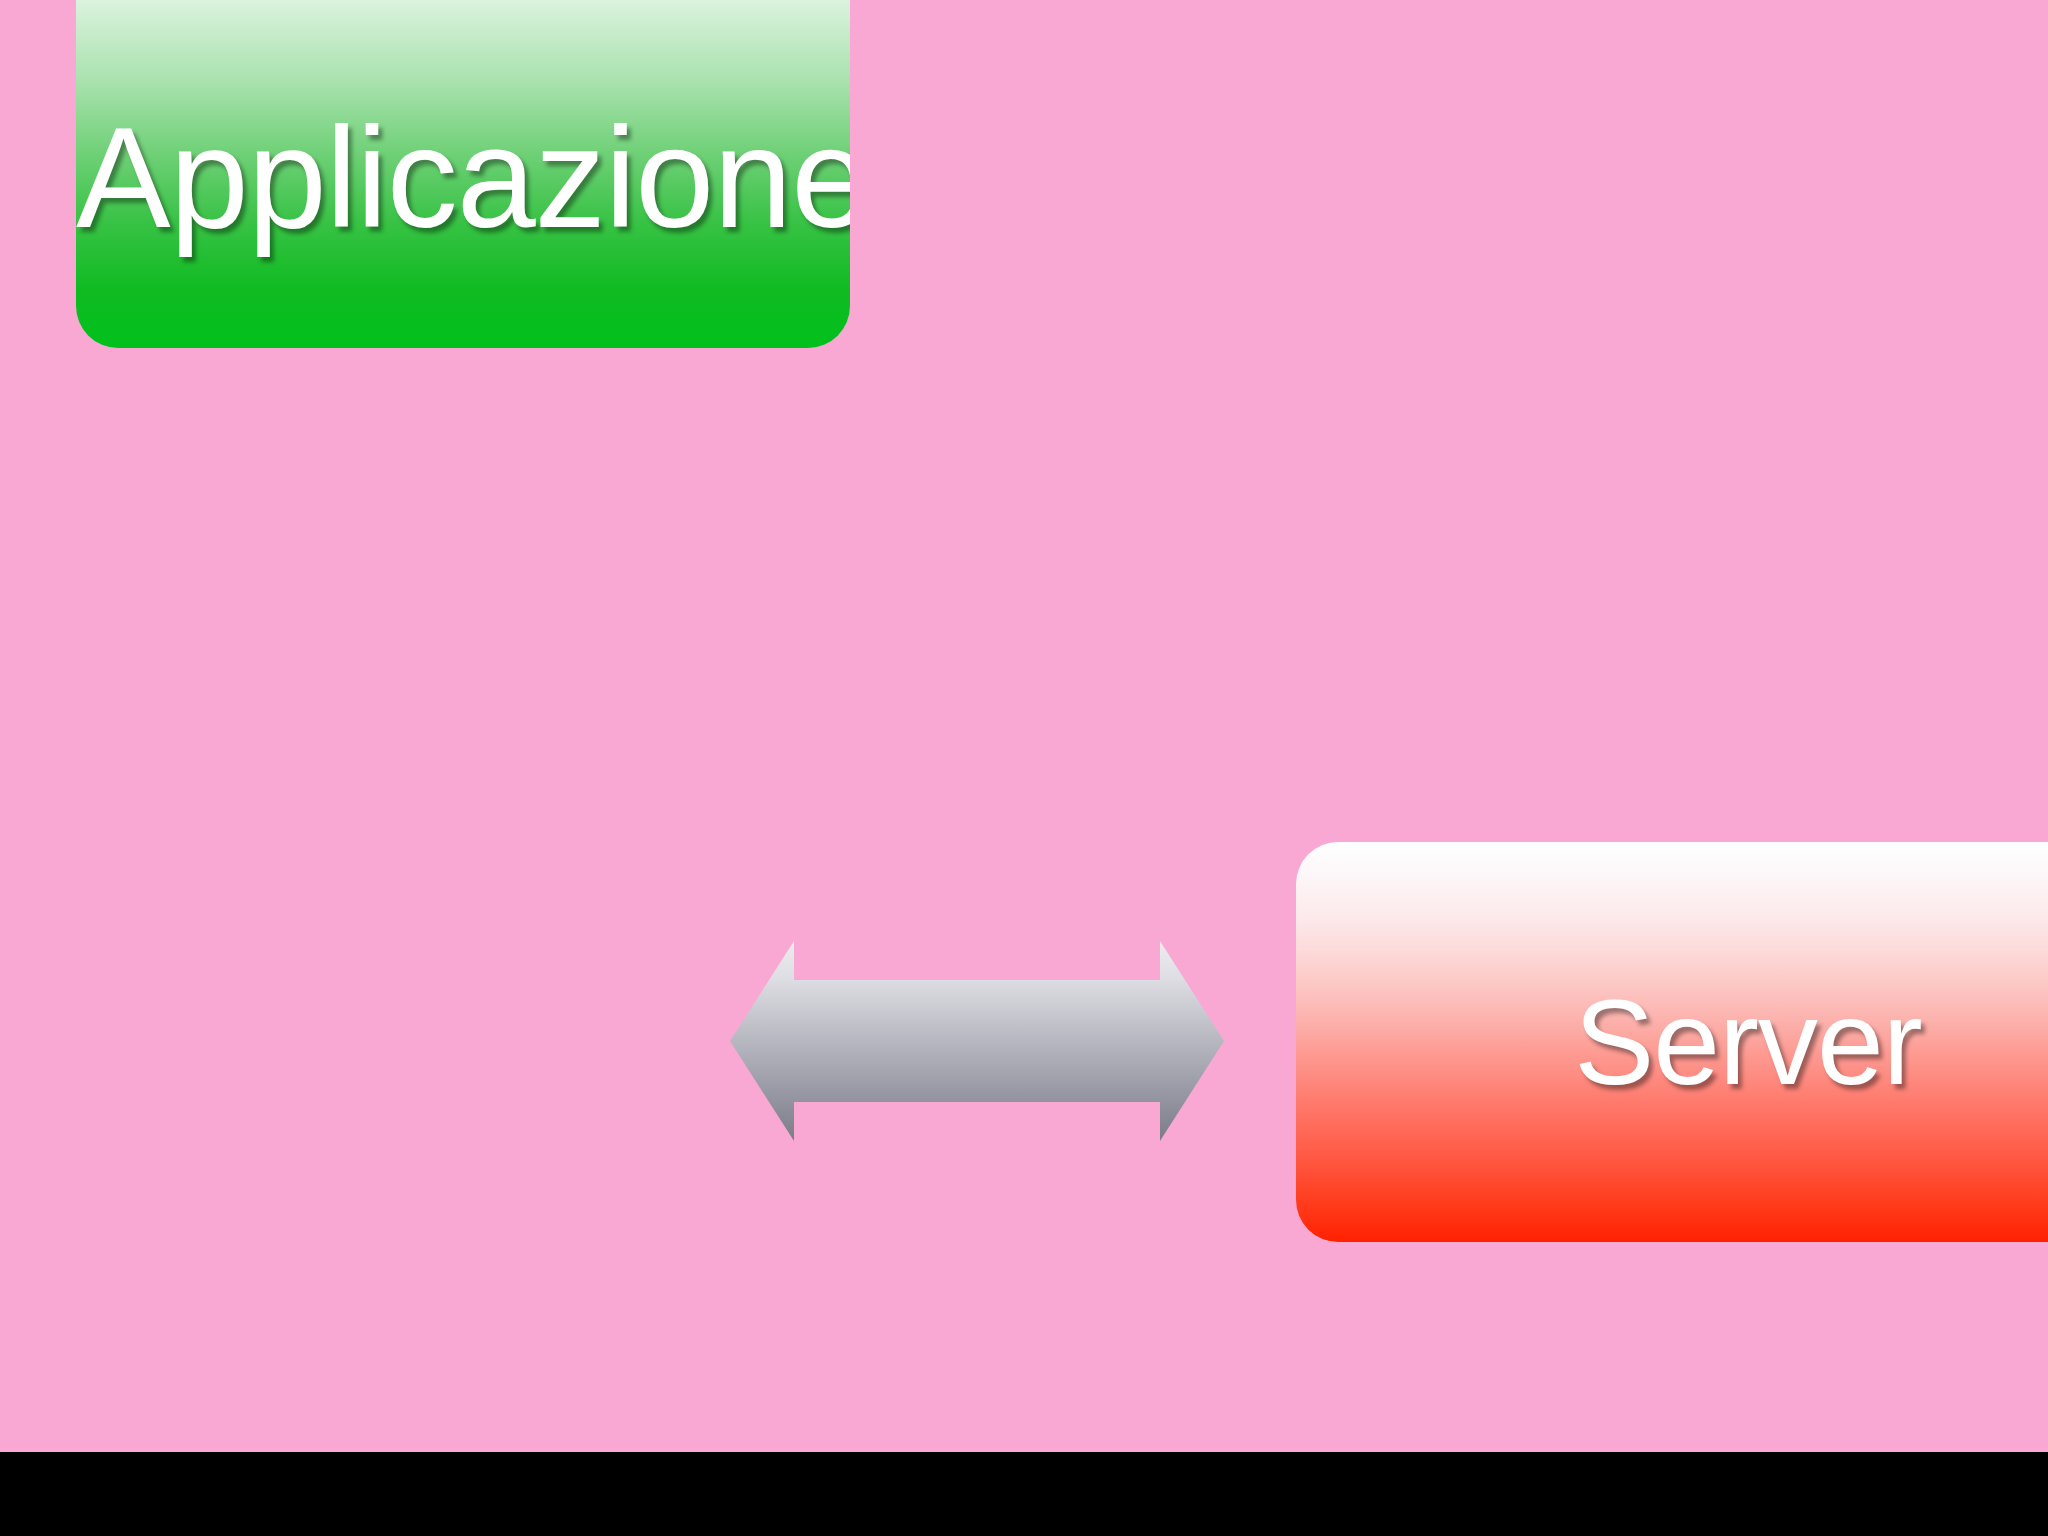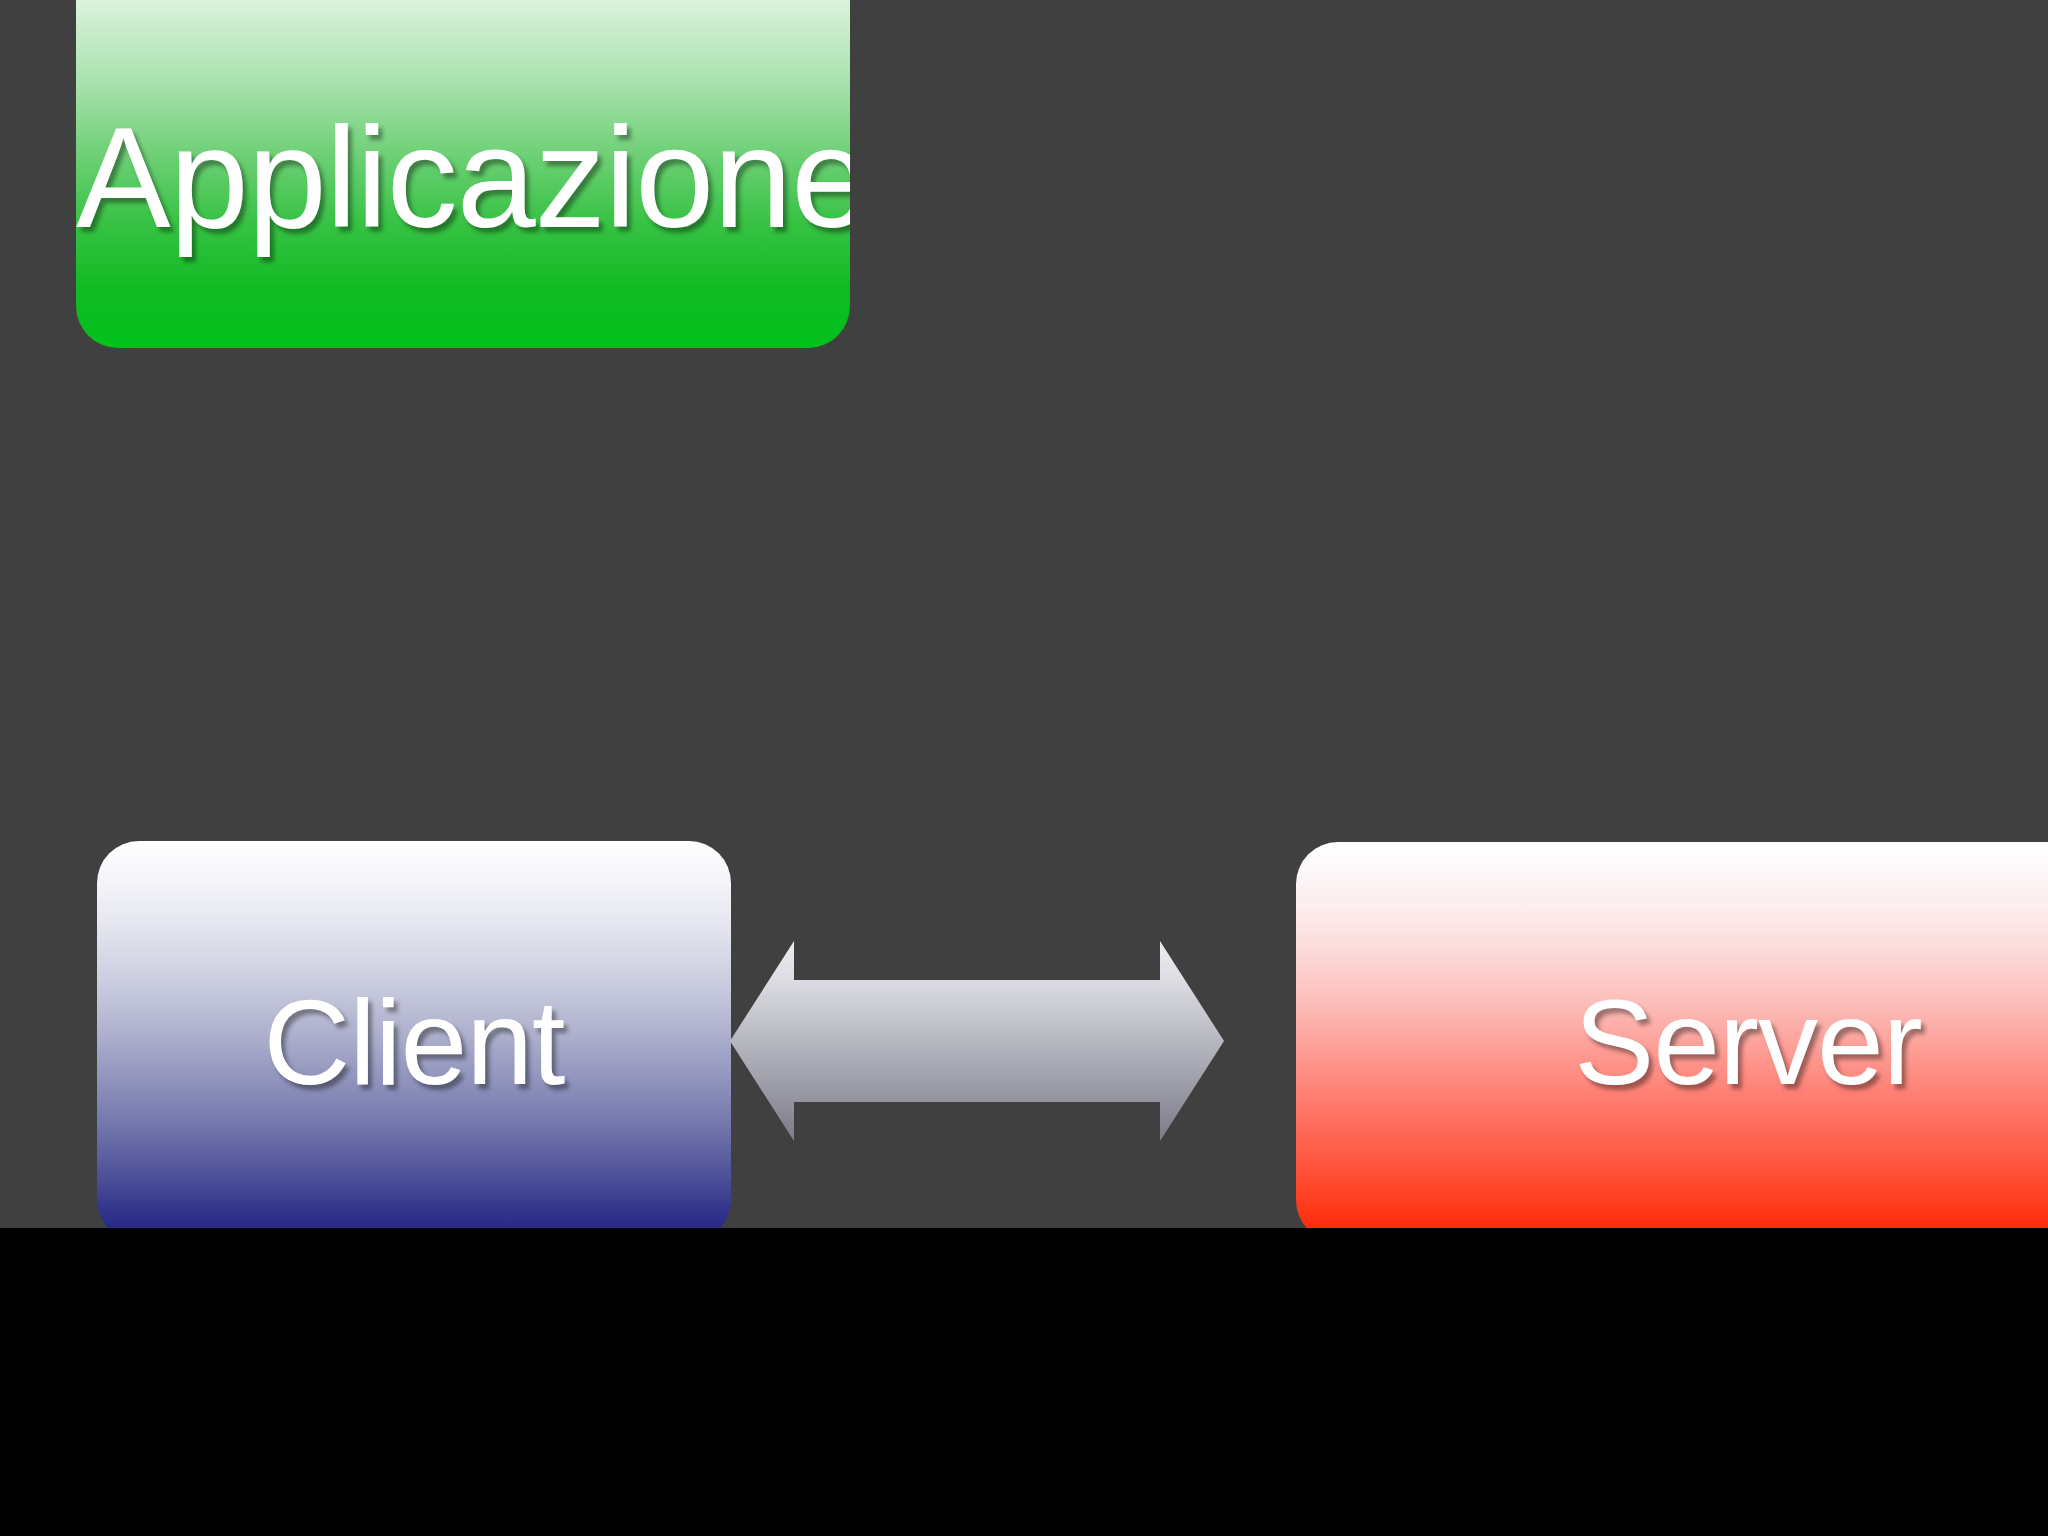--- a/index.html
+++ b/index.html
@@ -11,22 +11,22 @@
   body {
     width: 2048px;
     height: 1536px;
     overflow: hidden;
     font-family: "Liberation Sans", sans-serif;
   }
 
   #slide {
     position: relative;
     width: 2048px;
-    height: 1228px;
-    background: #404040;
+    height: 1452px;
+    background: #f9a8d4;
     overflow: hidden;
   }
 
   
   .node {
     position: absolute;
     box-sizing: border-box;
     border-radius: 42px;
     display: flex;
     align-items: center;
@@ -127,23 +127,20 @@
 </style>
 </head>
 <body>
 
 <div id="slide">
 
   <div class="node" id="box-applicazione">
     <div class="node-label">Applicazione</div>
   </div>
 
-  <div class="node" id="box-client">
-    <div class="node-label">Client</div>
-  </div>
 
   <div class="node" id="box-server">
     <div class="node-label">Server</div>
   </div>
 
   <div id="arrow-client-server">
     <svg viewBox="0 0 494 210" preserveAspectRatio="none">
       <defs>
         <linearGradient id="arrowGrad" x1="0" y1="0" x2="0" y2="1">
           <stop offset="0%" stop-color="#ececf0"></stop>

